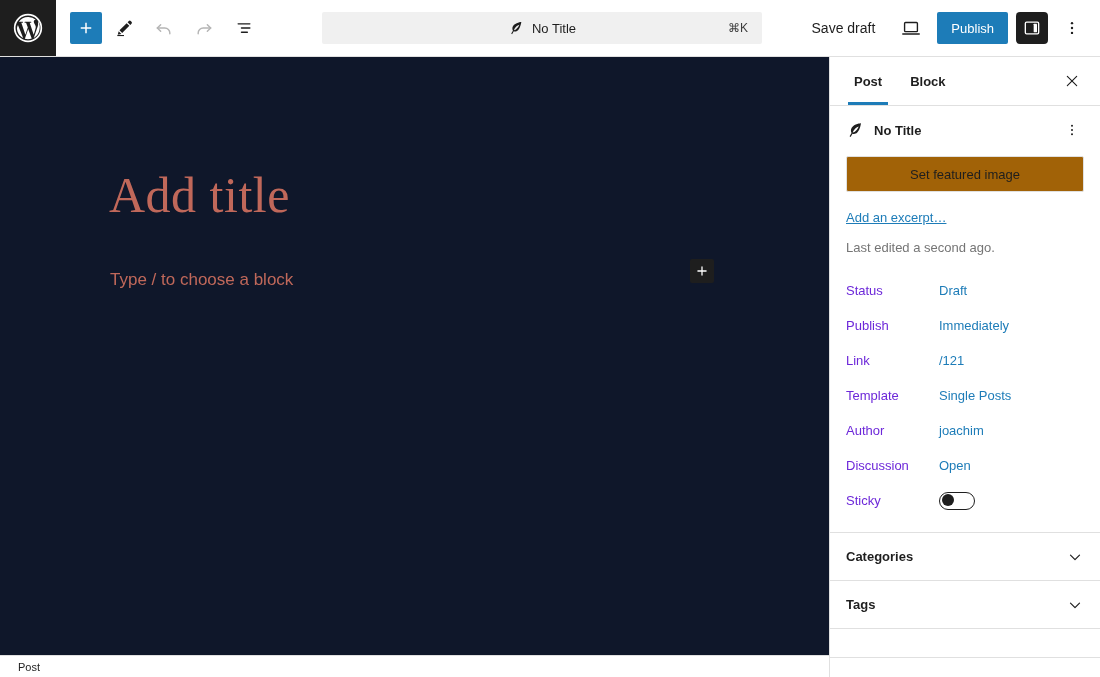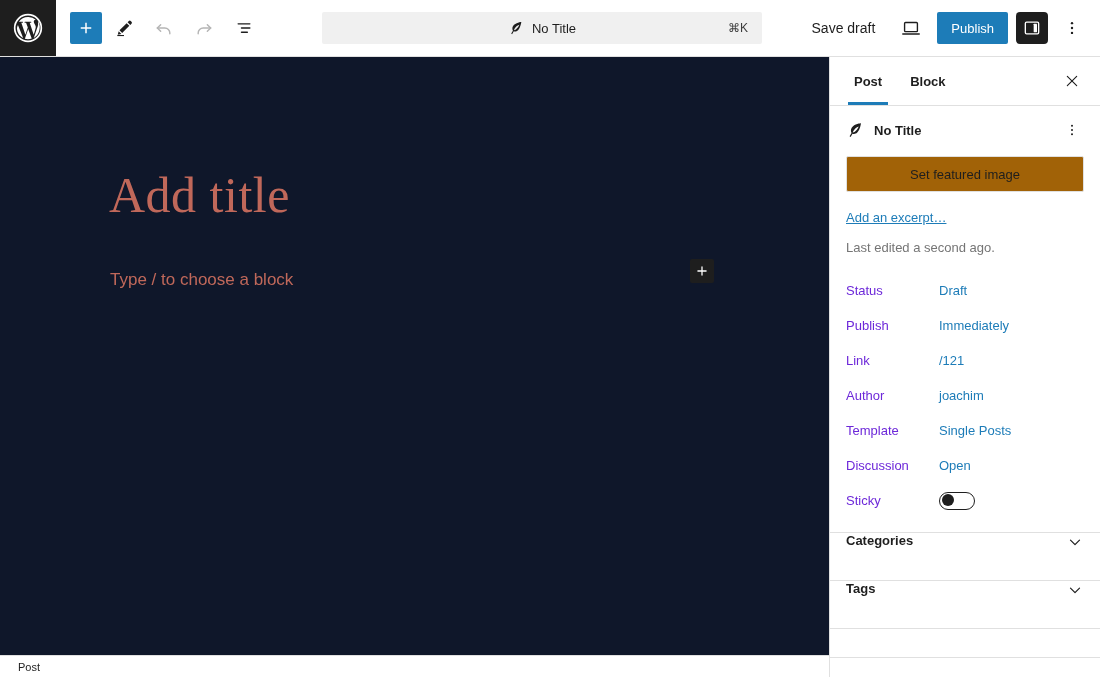--- a/index.html
+++ b/index.html
@@ -345,21 +345,21 @@
     height: 12px;
     border-radius: 50%;
     background: #1e1e1e;
     top: 1.5px;
     left: 2px;
   }
 
   .collapse-panel {
     height: 47px;
     display: flex;
-    align-items: flex-start;
+    align-items: center;
     padding: 0 16px;
     border-bottom: 1px solid #e0e0e0;
     cursor: pointer;
   }
   .collapse-title {
     font-size: 13px;
     font-weight: bold;
     color: #1e1e1e;
   }
   .collapse-chevron {
@@ -545,27 +545,27 @@
             <span class="meta-label">Publish</span>
             <span class="meta-value">Immediately</span>
           </div>
 
           <div class="meta-row">
             <span class="meta-label">Link</span>
             <span class="meta-value">/121</span>
           </div>
 
           <div class="meta-row">
+            <span class="meta-label">Template</span>
+            <span class="meta-value">Single Posts</span>
+          </div>
+
+          <div class="meta-row">
             <span class="meta-label">Author</span>
             <span class="meta-value">joachim</span>
-          </div>
-
-          <div class="meta-row">
-            <span class="meta-label">Template</span>
-            <span class="meta-value">Single Posts</span>
           </div>
 
           <div class="meta-row">
             <span class="meta-label">Discussion</span>
             <span class="meta-value">Open</span>
           </div>
 
           <div class="meta-row">
             <span class="meta-label">Sticky</span>
             <span class="toggle">

